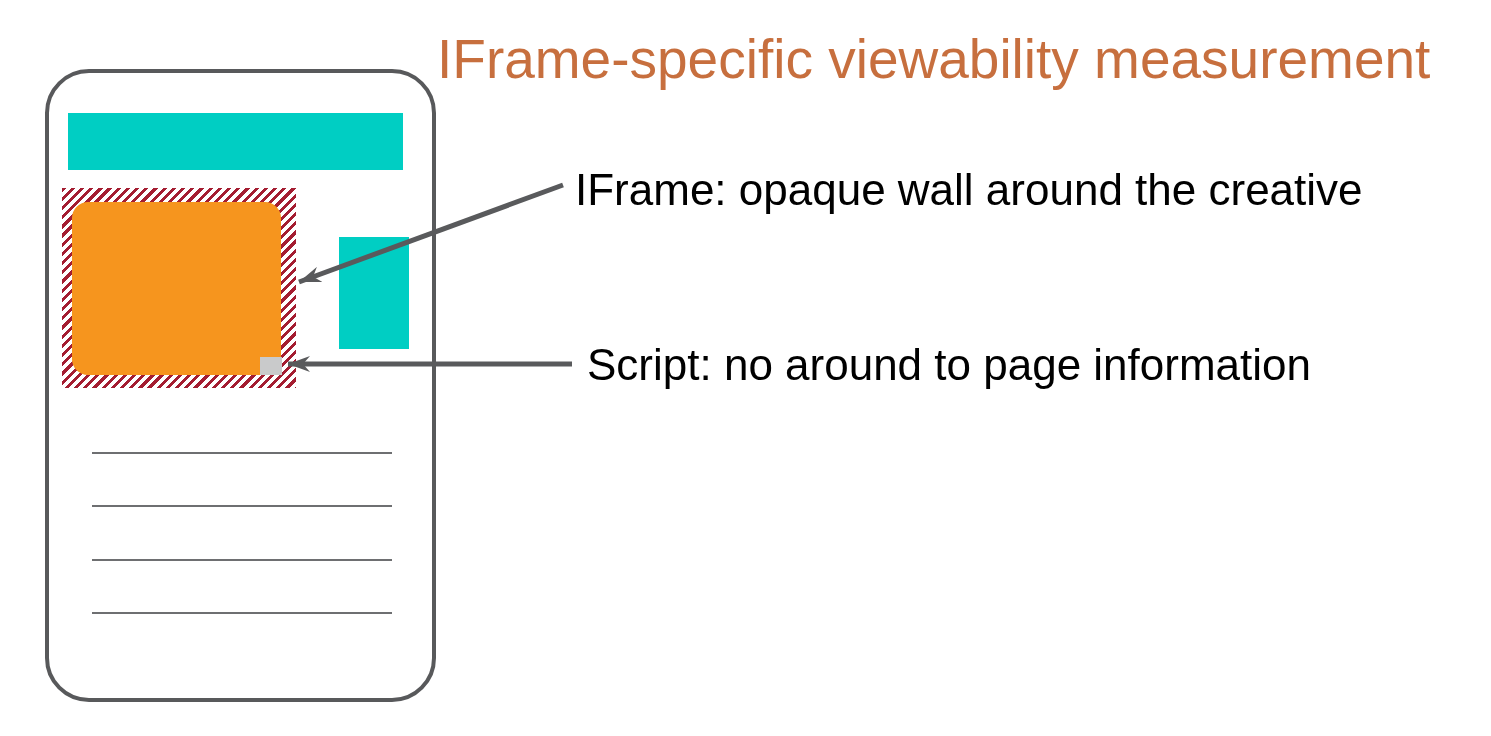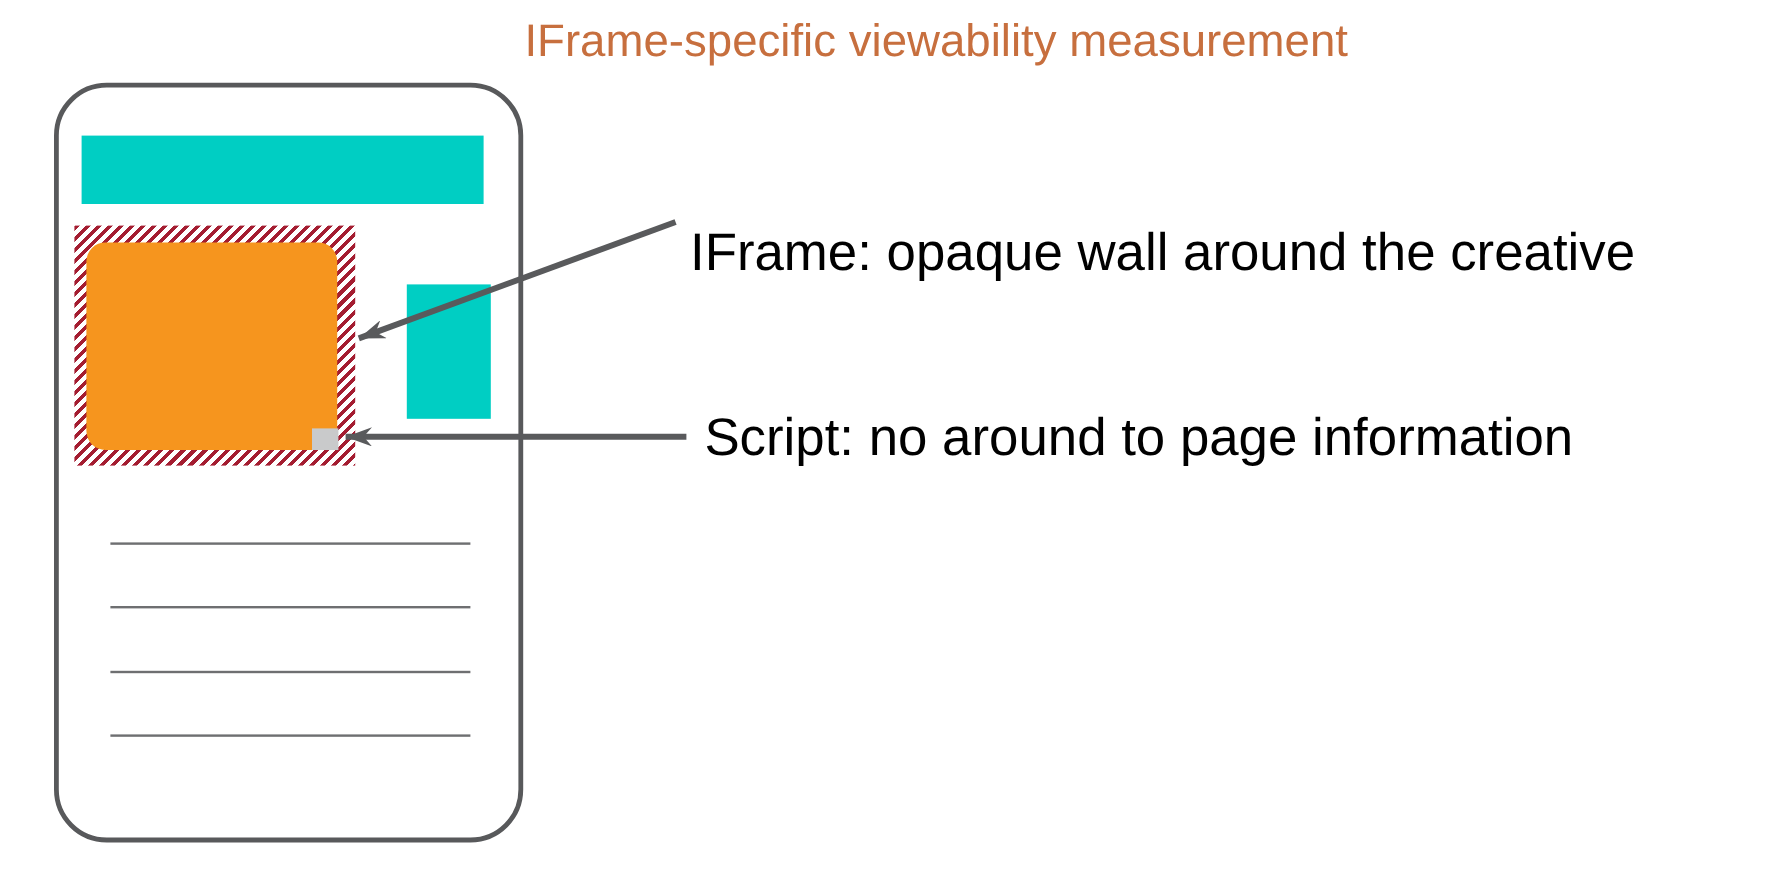--- a/index.html
+++ b/index.html
@@ -10,22 +10,22 @@
     position: relative;
     width: 1491px;
     height: 736px;
     background: #ffffff;
     overflow: hidden;
   }
 
   .slide-title {
     position: absolute;
     left: 437px;
-    top: 16px;
-    font-size: 38px;
+    top: 32px;
+    font-size: 55px;
     line-height: 1;
     color: #c76f3e;
     white-space: nowrap;
   }
 
   
   .mockup {
     position: absolute;
     left: 45px;
     top: 69px;
@@ -99,21 +99,21 @@
   .text-line.l4 { top: 539px; }
 
   
   .annotation {
     position: absolute;
     font-size: 44px;
     line-height: 1;
     color: #000000;
     white-space: nowrap;
   }
-  .annotation.iframe-label { left: 575px; top: 168px; margin-top: 21px; }
+  .annotation.iframe-label { left: 575px; top: 168px; }
   .annotation.script-label { left: 587px; top: 343px; }
 
   .arrow-layer {
     position: absolute;
     left: 0; top: 0;
     width: 1491px;
     height: 736px;
     pointer-events: none;
   }
 </style>

